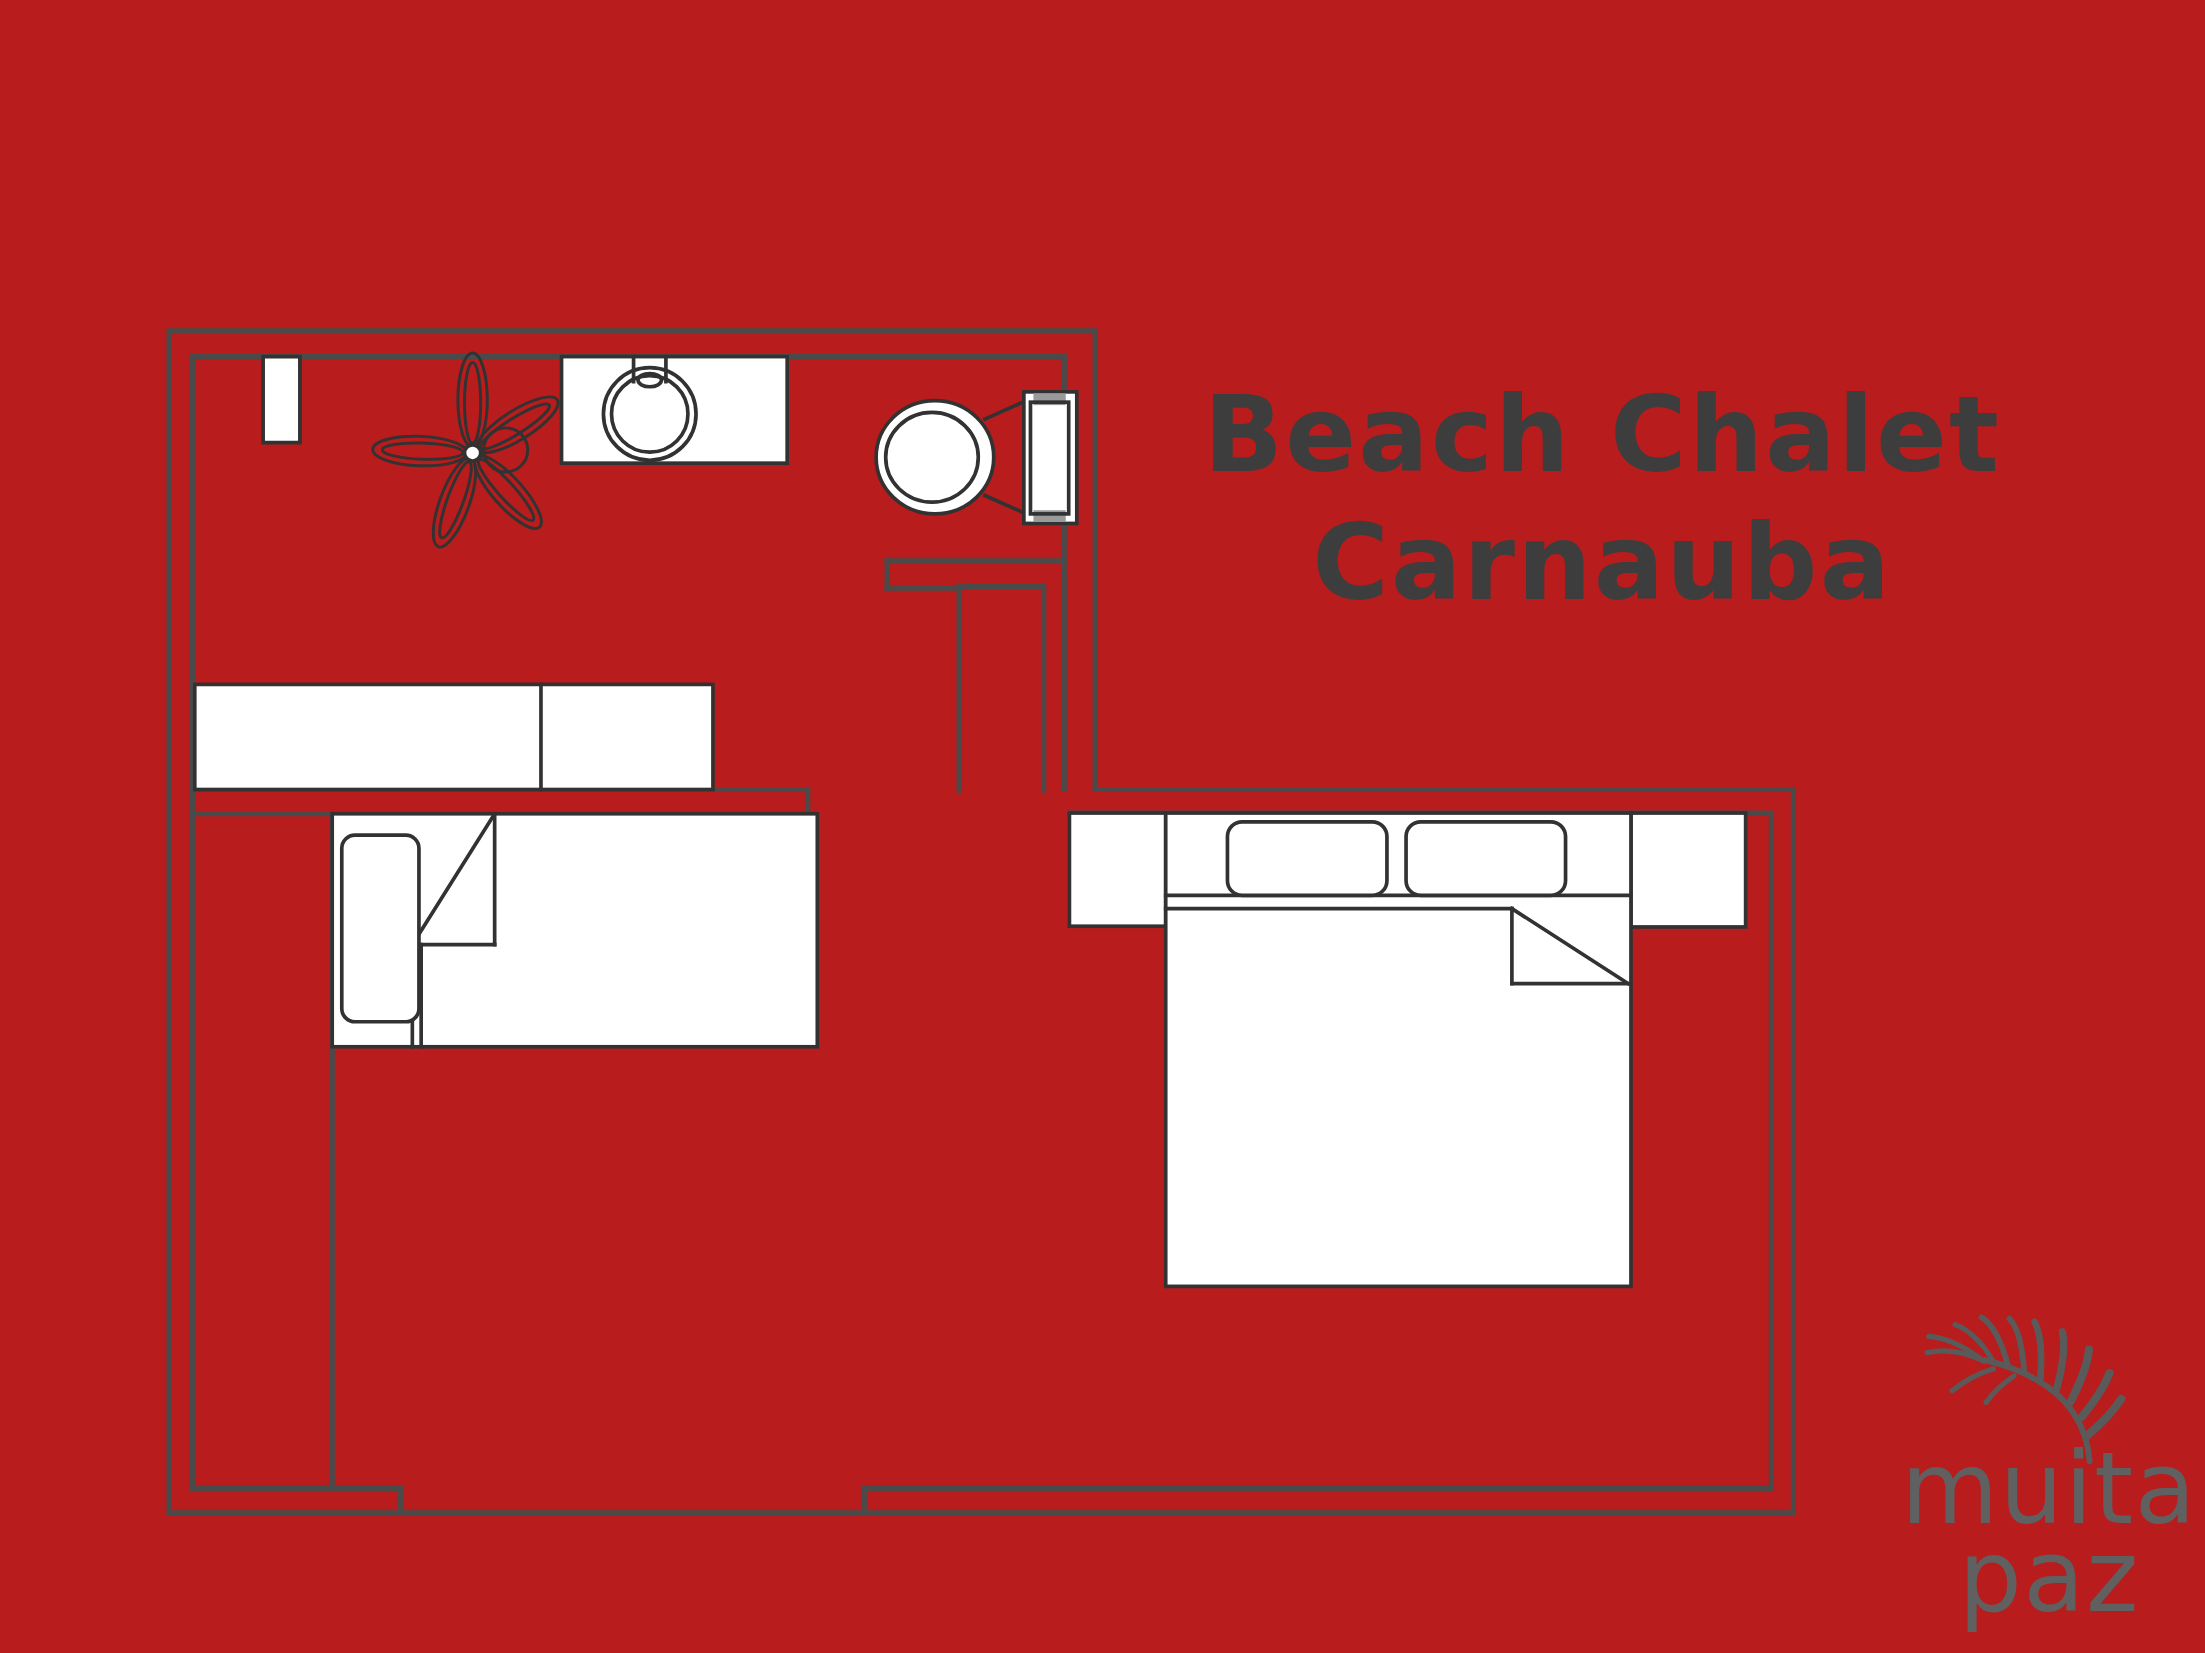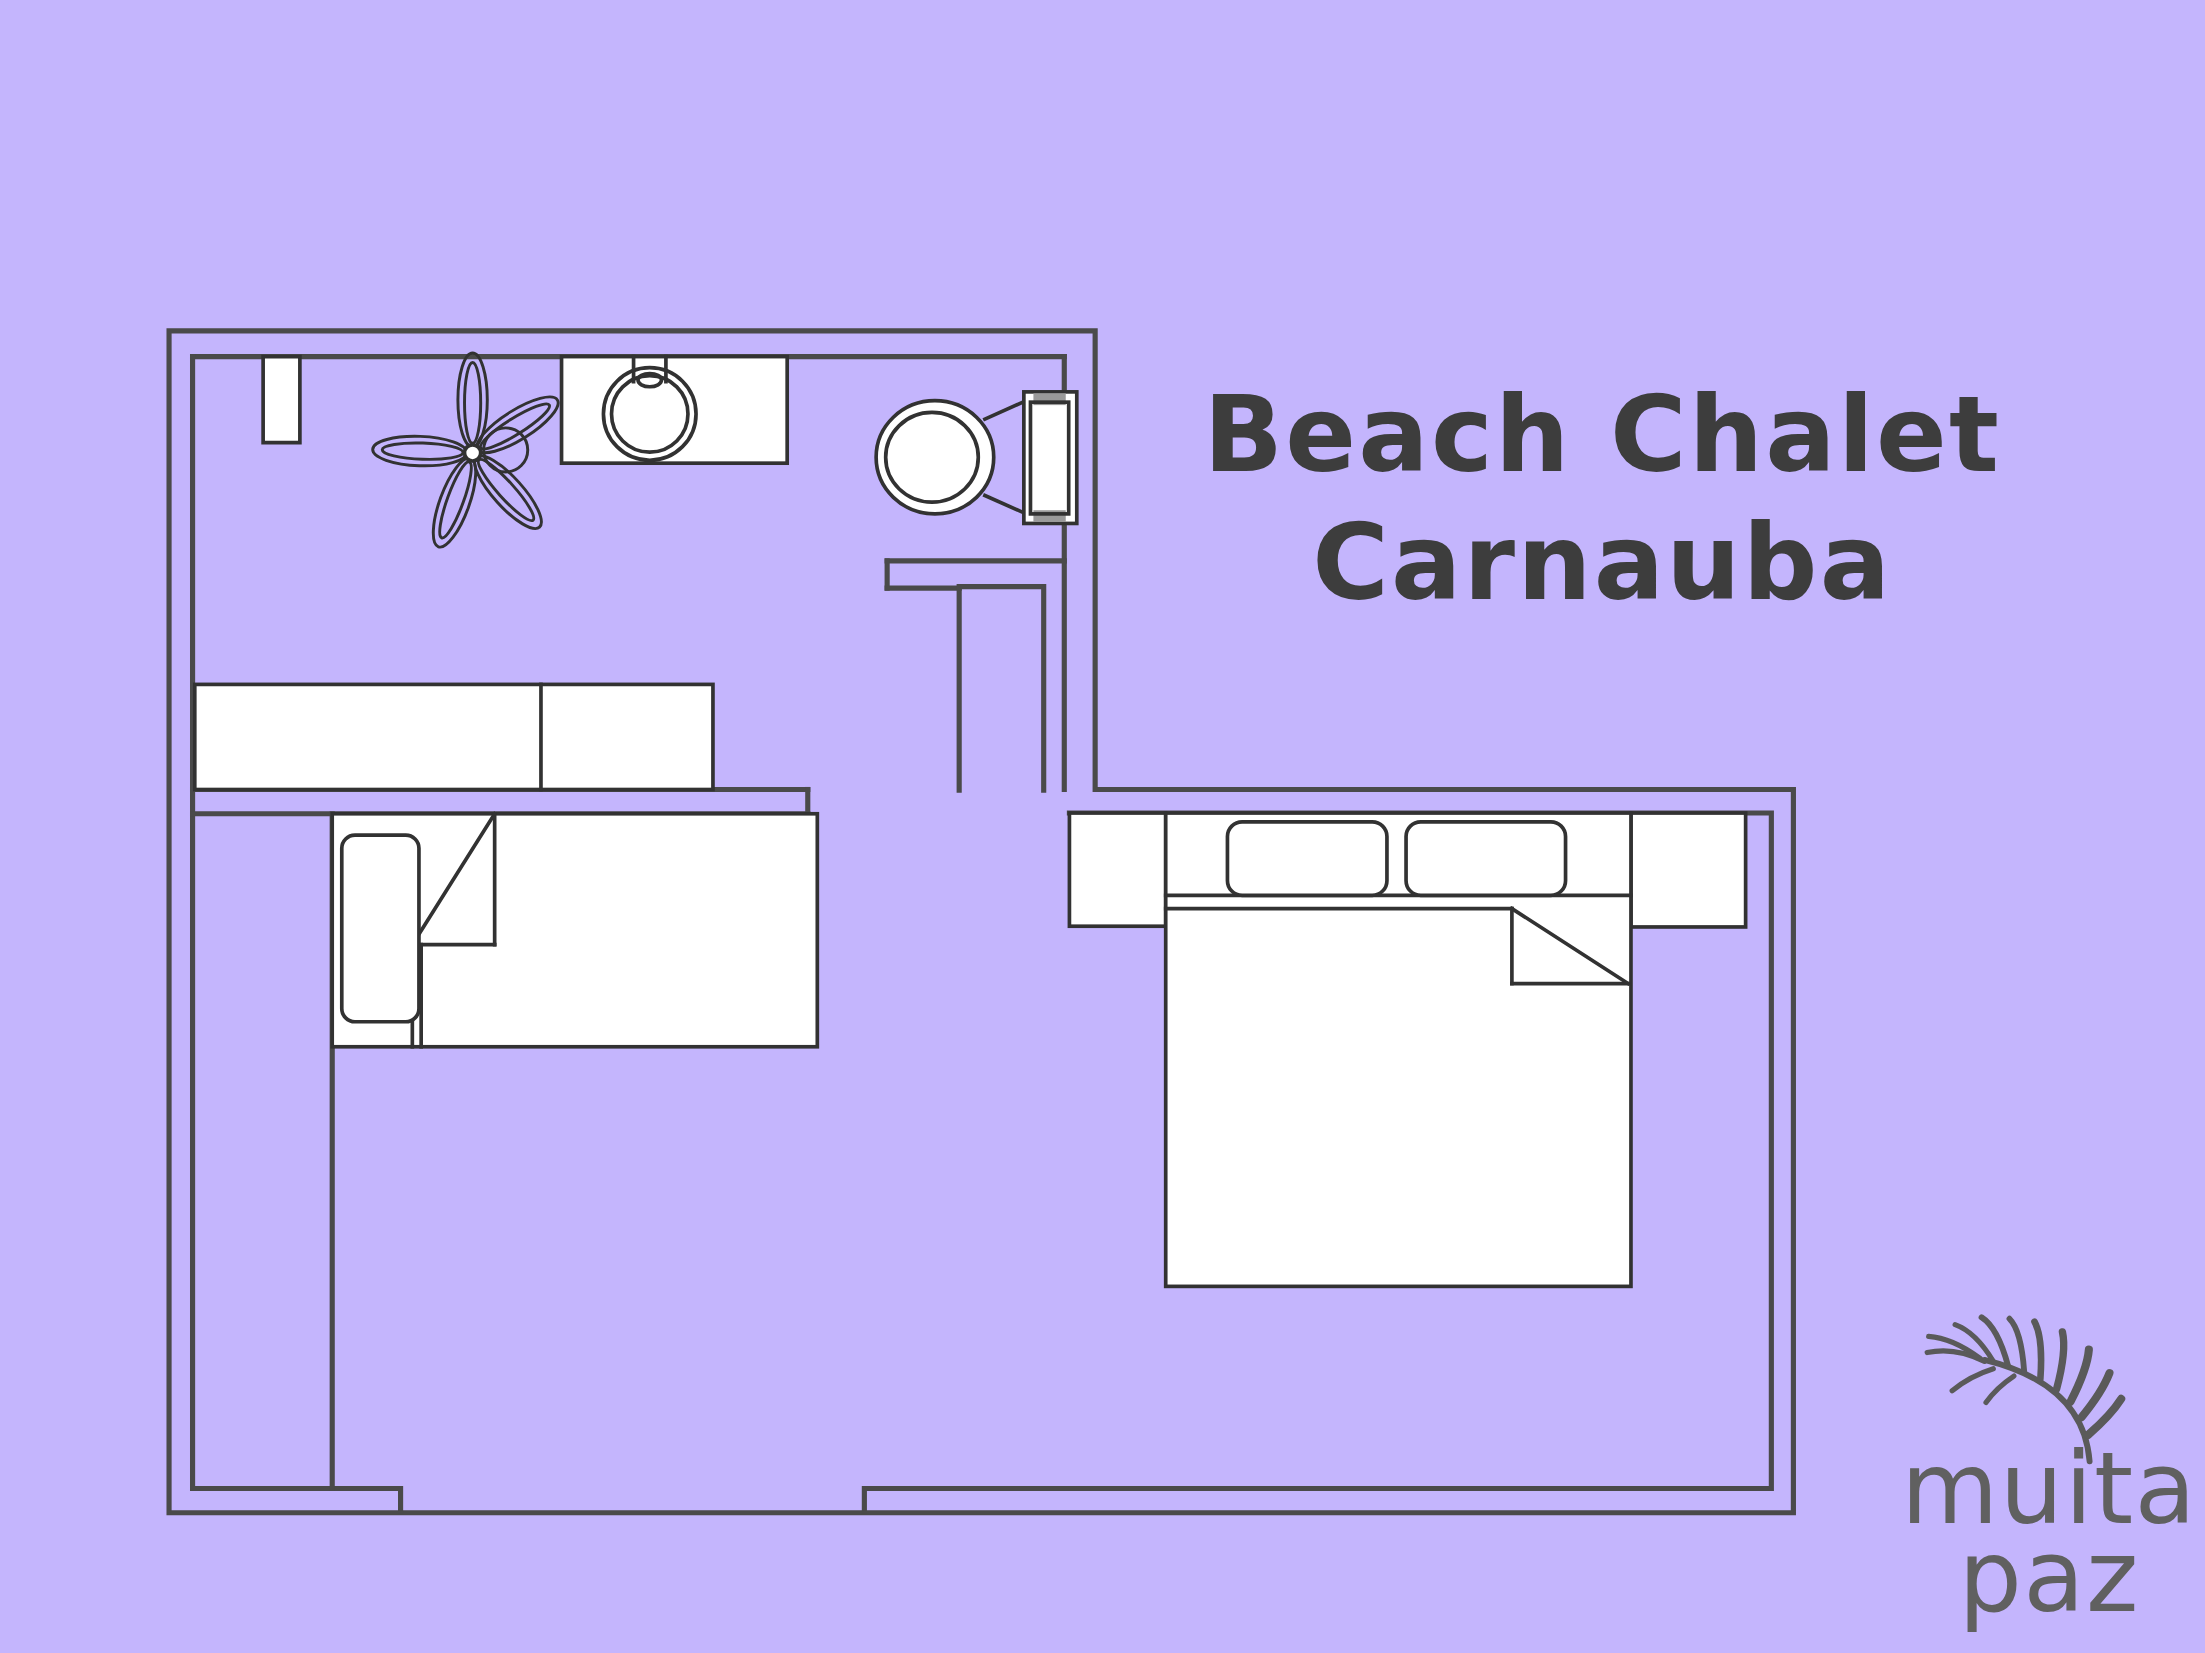--- a/index.html
+++ b/index.html
@@ -1,16 +1,16 @@
 <!DOCTYPE html>
 <html style="font-size:11.8px"><head>
 <meta charset="utf-8">
 <style>
   html,body{margin:0;padding:0;background:#ffffff;}
-  .canvas{position:relative;width:2205px;height:1654px;background:#c4b5fd;overflow:hidden;}
+  .canvas{position:relative;width:2205px;height:1654px;background:#b91c1c;overflow:hidden;}
   svg{position:absolute;left:0;top:0;}
   .wall{fill:none;stroke:#4a4a4a;stroke-width:7;stroke-linecap:square;}
   .furn{fill:#ffffff;stroke:#323232;stroke-width:5;stroke-linejoin:miter;}
   .furnline{fill:none;stroke:#323232;stroke-width:5;stroke-linecap:square;}
   .thin{fill:none;stroke:#323232;stroke-width:4;}
   .graycap{fill:#9a9a9a;stroke:none;}
   .title-text{font-family:"DejaVu Sans","Liberation Sans",sans-serif;font-weight:600;font-size:142px;fill:#3d3d3d;letter-spacing:3px;}
   .logo-text{font-family:"DejaVu Sans","Liberation Sans",sans-serif;font-weight:400;font-size:136px;fill:#606060;letter-spacing:2px;}
   .frond{fill:none;stroke:#5a5a5a;stroke-linecap:round;}
 </style>

